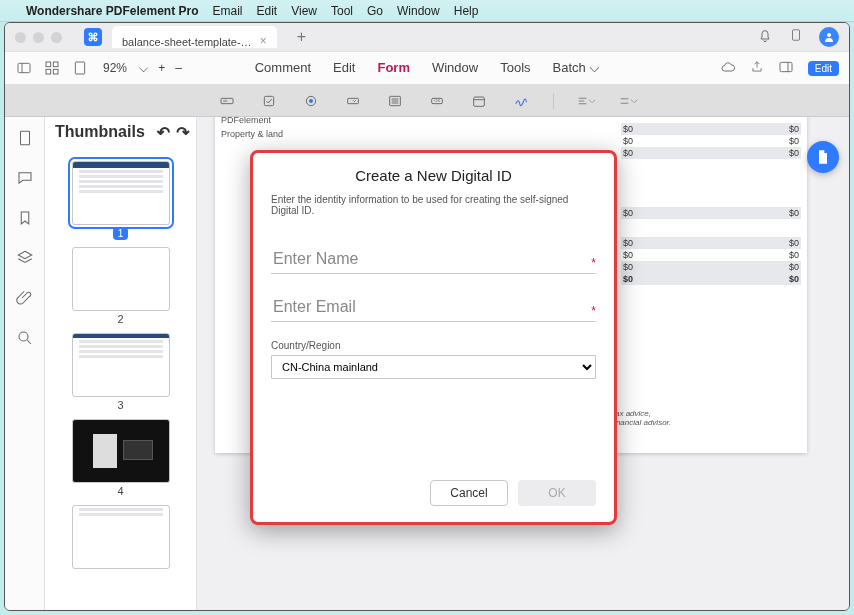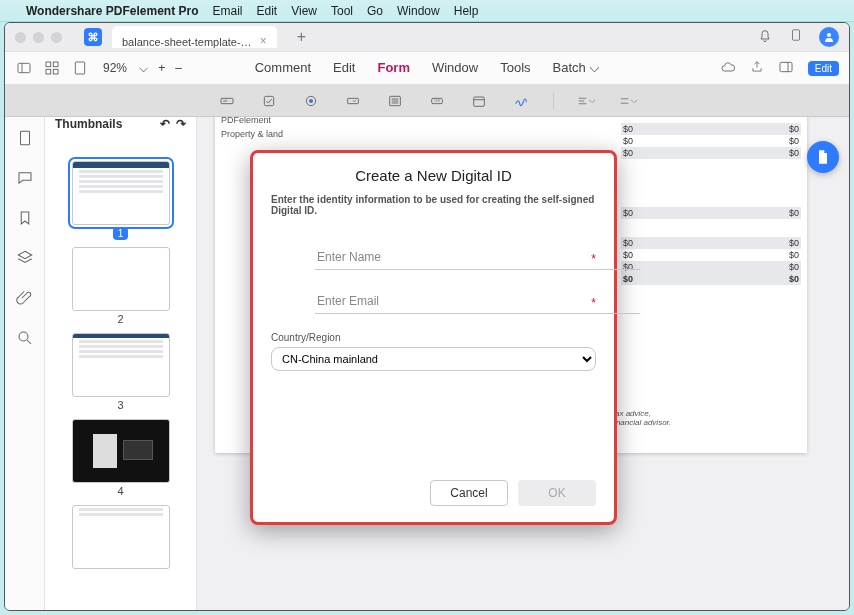--- a/index.html
+++ b/index.html
@@ -39,21 +39,21 @@
   .tb2-icon { width:20px; height:20px; display:flex; align-items:center; justify-content:center; }
   .tb2-icon svg { width:16px; height:16px; }
   .tb2-sig { color:#2f7bff; }
 
   
   .workspace { position:absolute; top:94px; bottom:0; left:0; right:0; display:flex; }
   .leftrail { width:40px; background:#fbfbfc; border-right:1px solid #e1e1e5; display:flex; flex-direction:column; align-items:center; padding-top:12px; gap:22px; color:#555; }
   .leftrail .railicon { width:18px; height:18px; }
 
   .thumbpanel { width:152px; background:#fff; border-right:1px solid #e1e1e5; display:flex; flex-direction:column; }
-  .thumbpanel-head { height:30px; display:flex; padding:0 10px; font-size:12px; font-weight:600; color:#333; gap:6px; }
+  .thumbpanel-head { height:30px; display:flex; align-items:center; padding:0 10px; font-size:16px; font-weight:600; color:#333; gap:6px; }
   .thumbpanel-head .spacer { flex:1; }
   .thumblist { flex:1; overflow:auto; padding:6px 10px 0; }
   .thumb { width:98px; height:64px; background:#fff; border:1px solid #c8c8cc; border-radius:3px; margin:8px auto 2px; overflow:hidden; position:relative; }
   .thumb.dark { background:#111; }
   .thumb .mini-row { height:3px; background:#e4e4e8; margin:2px 6px; }
   .thumb .mini-blue { height:6px; background:#294a7a; margin:0 0 2px; }
   .thumb.selected { outline:2px solid #2f7bff; outline-offset:2px; }
   .thumbnum { text-align:center; font-size:11px; color:#444; margin-bottom:6px; }
   .thumbnum.badge span { background:#2f7bff; color:#fff; border-radius:4px; padding:1px 5px; font-size:10px; }
 
@@ -66,28 +66,28 @@
   .disclaimer { position:absolute; left:392px; top:296px; font-size:8px; font-style:italic; color:#555; }
 
   .fab { position:absolute; right:10px; top:24px; width:32px; height:32px; border-radius:50%; background:#2f7bff; display:flex; align-items:center; justify-content:center; color:#fff; box-shadow:0 2px 6px rgba(0,0,0,.25); }
 
   
   .dim { position:absolute; inset:0; background:rgba(100,100,100,.18); }
 
   
   .modal { position:absolute; left:245px; top:127px; width:367px; height:375px; background:#fff; border-radius:8px; border:3px solid #e33c3c; box-shadow:0 6px 24px rgba(0,0,0,.35); display:flex; flex-direction:column; }
   .modal h2 { text-align:center; font-size:15px; font-weight:500; color:#222; padding:14px 16px 6px; }
-  .modal-desc { font-size:10px; color:#555; padding:4px 18px 10px;font-weight:bold; }
+  .modal-desc { font-size:10px; color:#555; padding:4px 18px 10px; }
   .fields { padding:4px 18px 0; }
   .field { position:relative; margin:14px 0 18px; }
-  .field input { width:100%; border:none; border-bottom:1px solid #c6c6cc; font-size:12px; padding:6px 2px 5px; background:transparent; outline:none; color:#333;margin-left:44px; }
+  .field input { width:100%; border:none; border-bottom:1px solid #c6c6cc; font-size:16px; padding:6px 2px 5px; background:transparent; outline:none; color:#333; }
   .field input::placeholder { color:#888; }
   .req { position:absolute; right:0; bottom:4px; color:#e03; font-size:12px; }
   .cr-label { font-size:10px; color:#555; margin-top:4px; }
-  .cr-select { width:100%; height:24px; border:1px solid #c6c6cc; border-radius:8px; font-size:11px; padding:0 6px; margin-top:4px; background:#fff; }
+  .cr-select { width:100%; height:24px; border:1px solid #c6c6cc; border-radius:1px; font-size:11px; padding:0 6px; margin-top:4px; background:#fff; }
   .modal-buttons { margin-top:auto; display:flex; justify-content:flex-end; gap:10px; padding:10px 18px 16px; }
   .btn { width:78px; height:26px; border-radius:4px; font-size:12px; display:flex; align-items:center; justify-content:center; }
   .btn-cancel { background:#fff; border:1px solid #c6c6cc; color:#333; }
   .btn-ok { background:#ececef; color:#aaa; }
 
   .icon-stroke { stroke:#666; stroke-width:1.4; fill:none; }
 </style>
 </head>
 <body>
 

